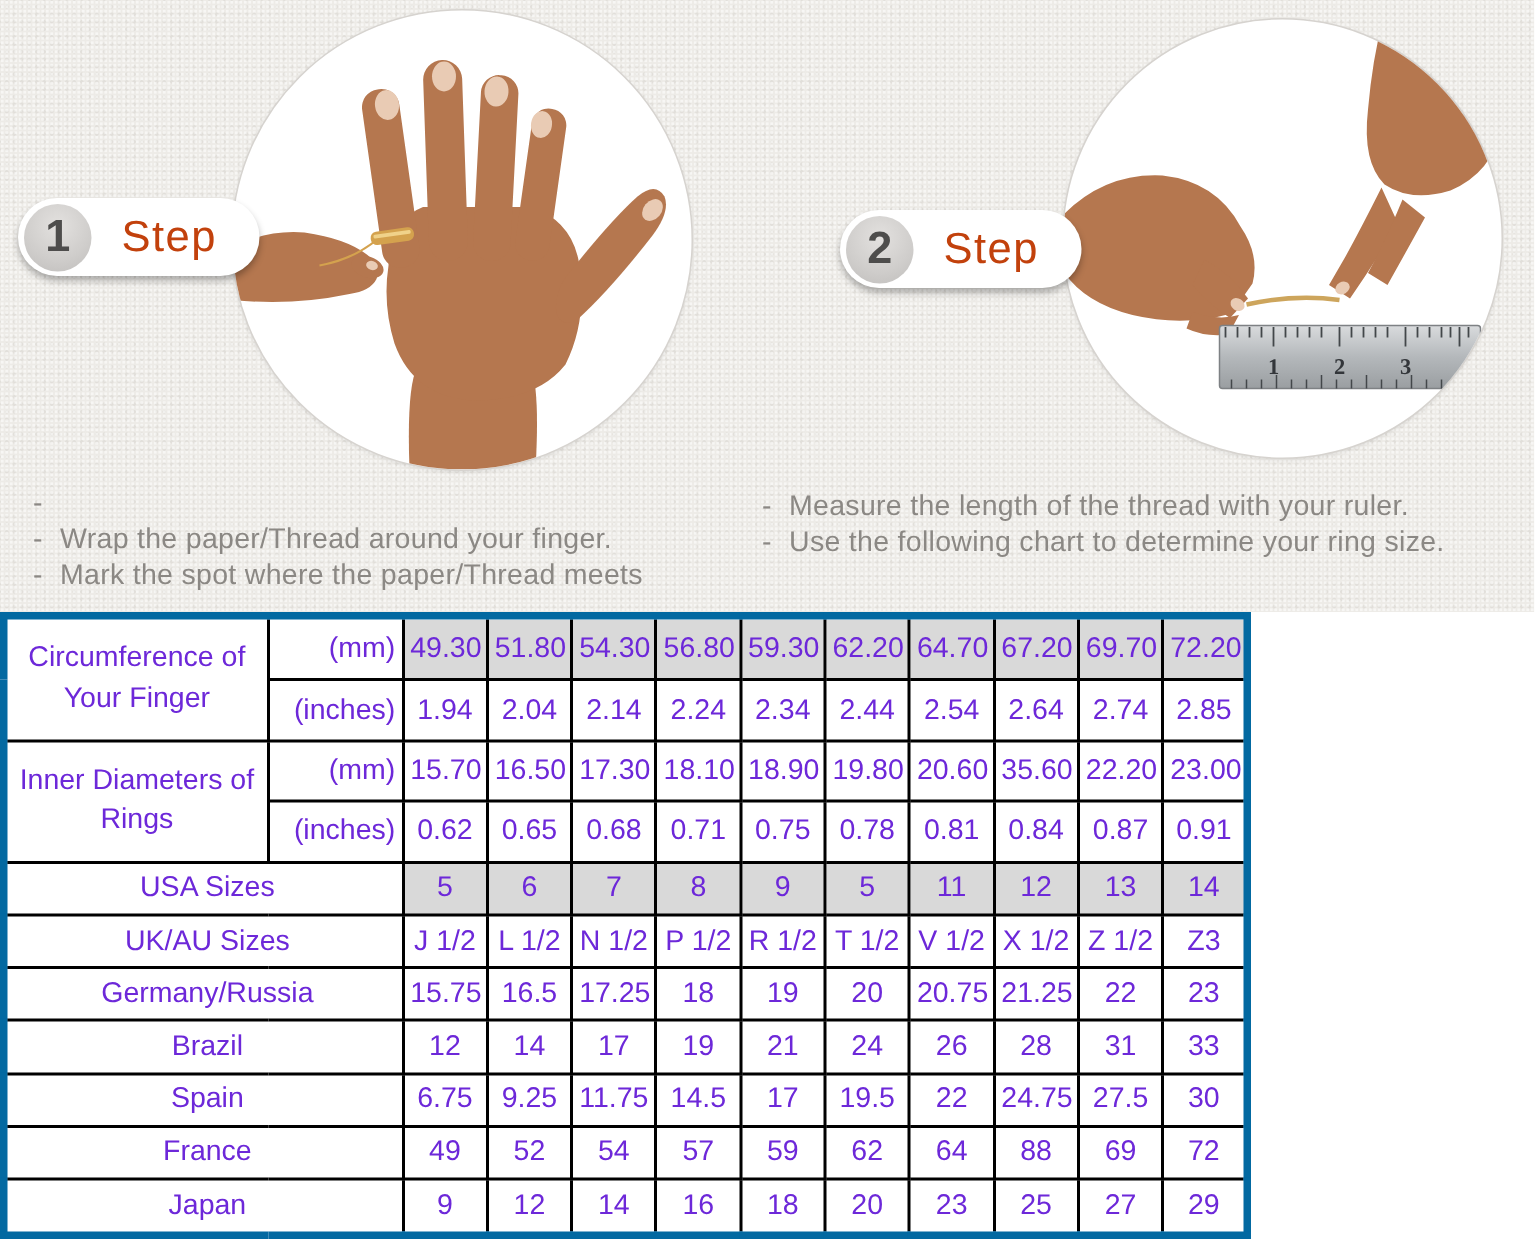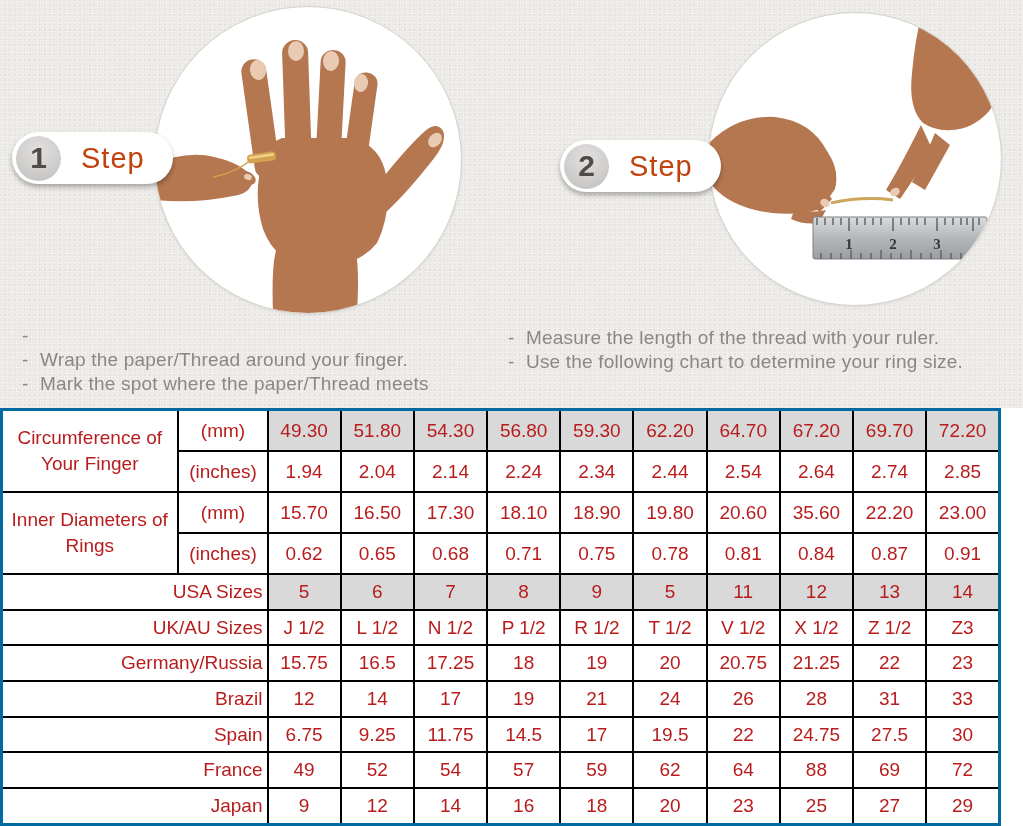--- a/index.html
+++ b/index.html
@@ -41,28 +41,28 @@
   .step-label{color:#c2410c;font-size:29px;letter-spacing:1px;}
 
   .instructions{position:absolute;color:#8b8884;font-size:19px;line-height:24px;letter-spacing:.2px;}
   #instr1{left:22px;top:324px;}
   #instr2{left:508px;top:326px;}
   .instr-line{display:flex;}
   .instr-bullet{width:18px;flex:0 0 18px;text-align:left;}
 
   
   .size-table{
-    position:absolute;left:0;top:408px;width:1001px;height:418px;
+    position:absolute;left:0;top:408px;width:834px;height:418px;
     border-collapse:collapse;table-layout:fixed;background:#fff;
-    font-size:19px;color:#b91c1c;border:3px solid #0369a1;
+    font-size:19px;color:#6d28d9;border:5px solid #0369a1;
   }
   .size-table td{border:2px solid #000;padding:0 4px;text-align:center;overflow:hidden;}
   td.group-label-cell{white-space:normal;line-height:1.4;text-align:center;font-size:19px;}
-  td.unit-cell{text-align:center;padding-left:5px;white-space:nowrap;}
-  td.row-label-cell{text-align:right;padding-left:8px;white-space:nowrap;}
+  td.unit-cell{text-align:right;padding-left:5px;white-space:nowrap;}
+  td.row-label-cell{text-align:center;padding-left:8px;white-space:nowrap;}
   td.value-cell{white-space:nowrap;}
   td.shaded{background:#d9d9d9;}
 </style>
 </head>
 <body>
 
 <div class="page">
 
   <div class="top-section">
 

